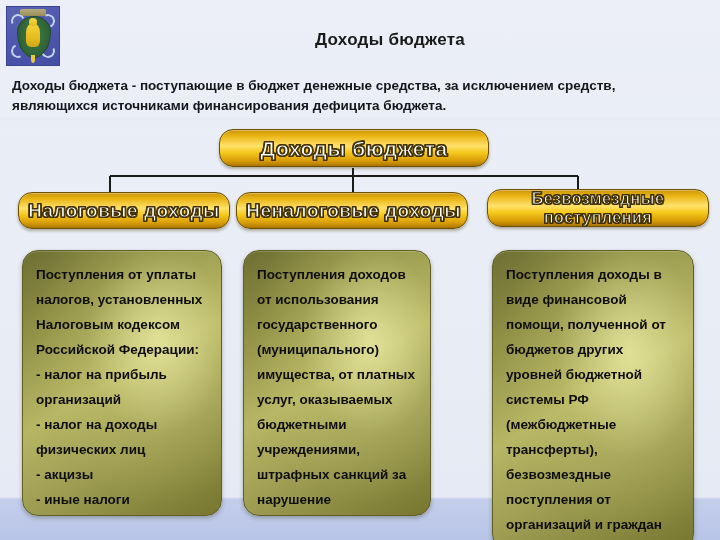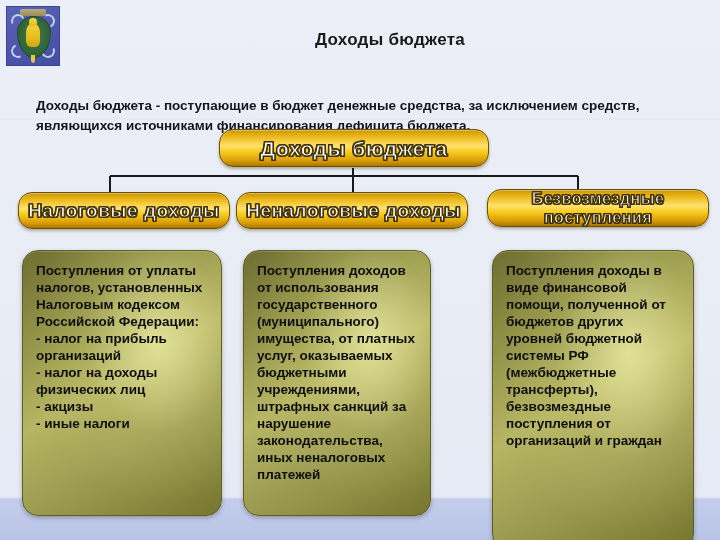--- a/index.html
+++ b/index.html
@@ -127,28 +127,27 @@
     right: 10px;
     top: 30px;
     text-align: center;
     font-size: 17px;
     font-weight: bold;
     color: #1a1a1a;
     letter-spacing: .3px;
   }
   .lede {
     position: absolute;
-    left: 36px;
+    left: 12px;
     right: 18px;
     top: 76px;
     font-size: 13.5px;
     font-weight: bold;
     line-height: 20px;
     color: #15161a;
-    margin-top: 20px;
   }
 
   
   .connectors {
     position: absolute;
     left: 0;
     top: 0;
     width: 720px;
     height: 540px;
     pointer-events: none;
@@ -210,21 +209,21 @@
         #9d9c52 70%,
         #76762f 100%);
     box-shadow: 0 2px 4px rgba(40,40,10,.32), inset 0 1px 0 rgba(255,255,255,.18);
     box-sizing: border-box;
     padding: 11px 13px 10px 13px;
     overflow: hidden;
   }
   .card-text {
     font-size: 13.5px;
     font-weight: bold;
-    line-height: 17px;
+    line-height: 25px;
     color: #0e0e0e;
     white-space: pre-line;
   }
   #card-tax    { left: 22px;  top: 250px; width: 200px; height: 266px; }
   #card-nontax { left: 243px; top: 250px; width: 188px; height: 266px; }
   #card-grant  { left: 492px; top: 250px; width: 202px; height: 300px; }
 </style>
 </head>
 <body>
 

